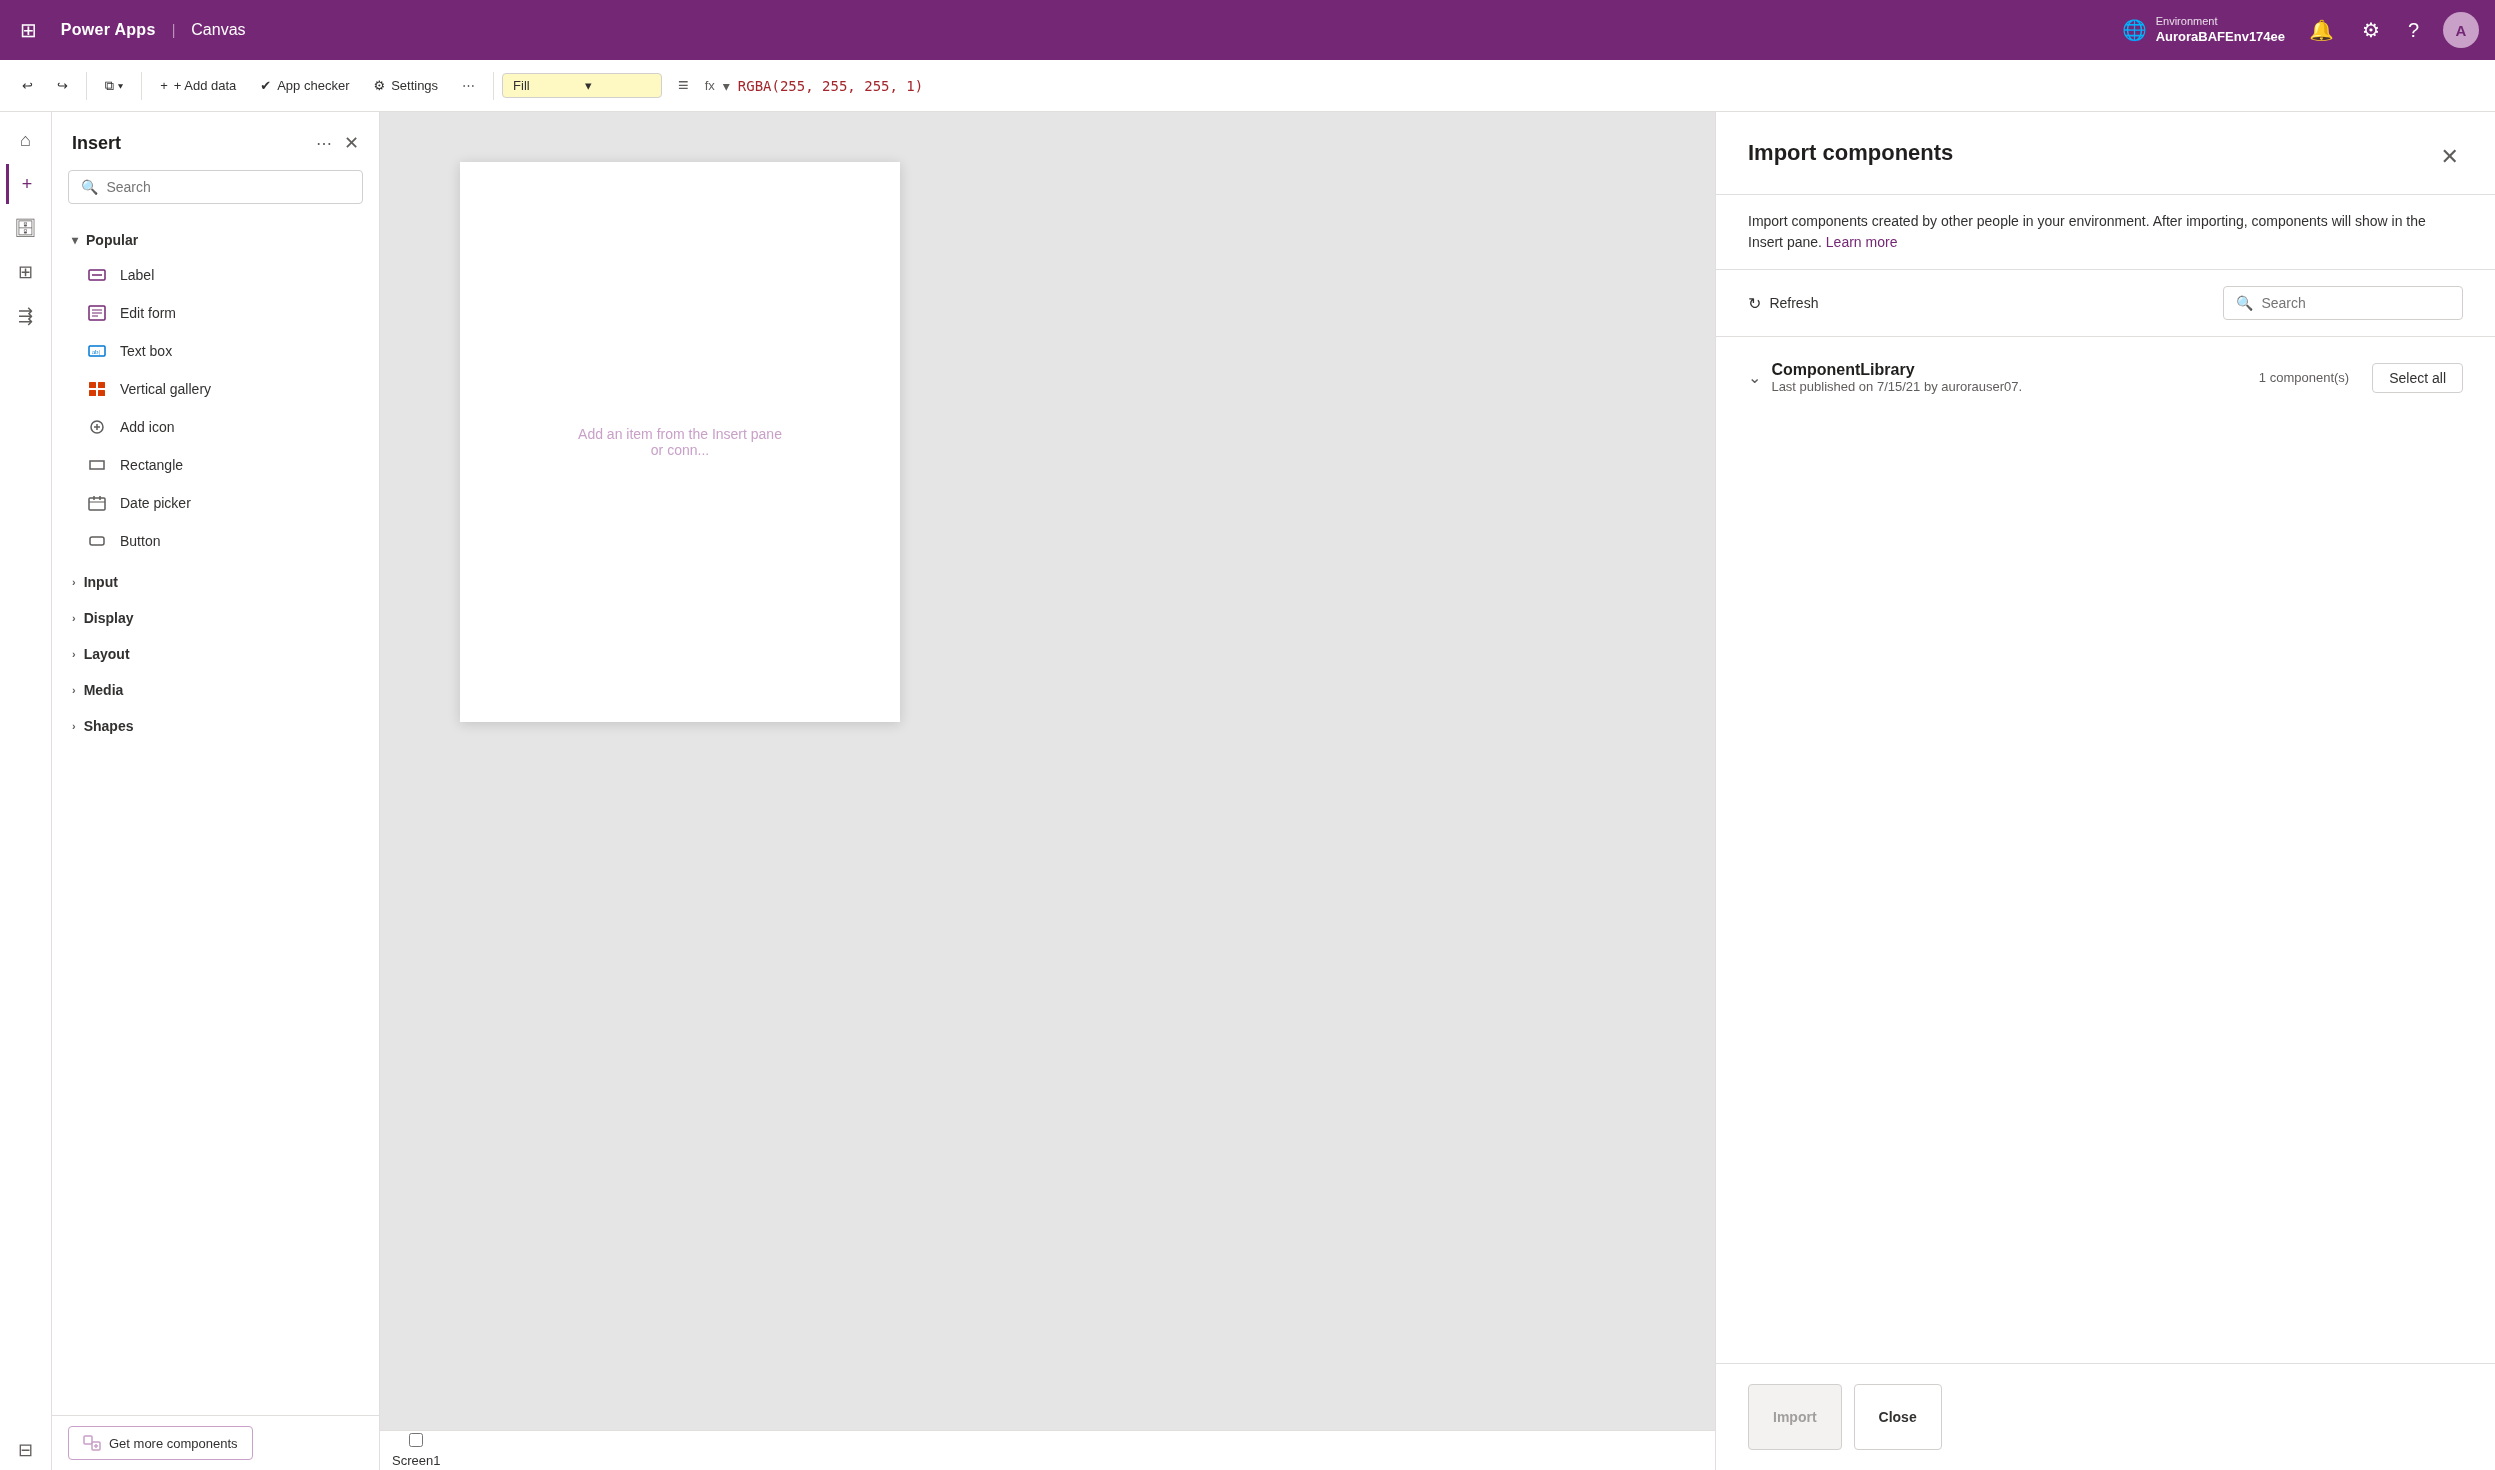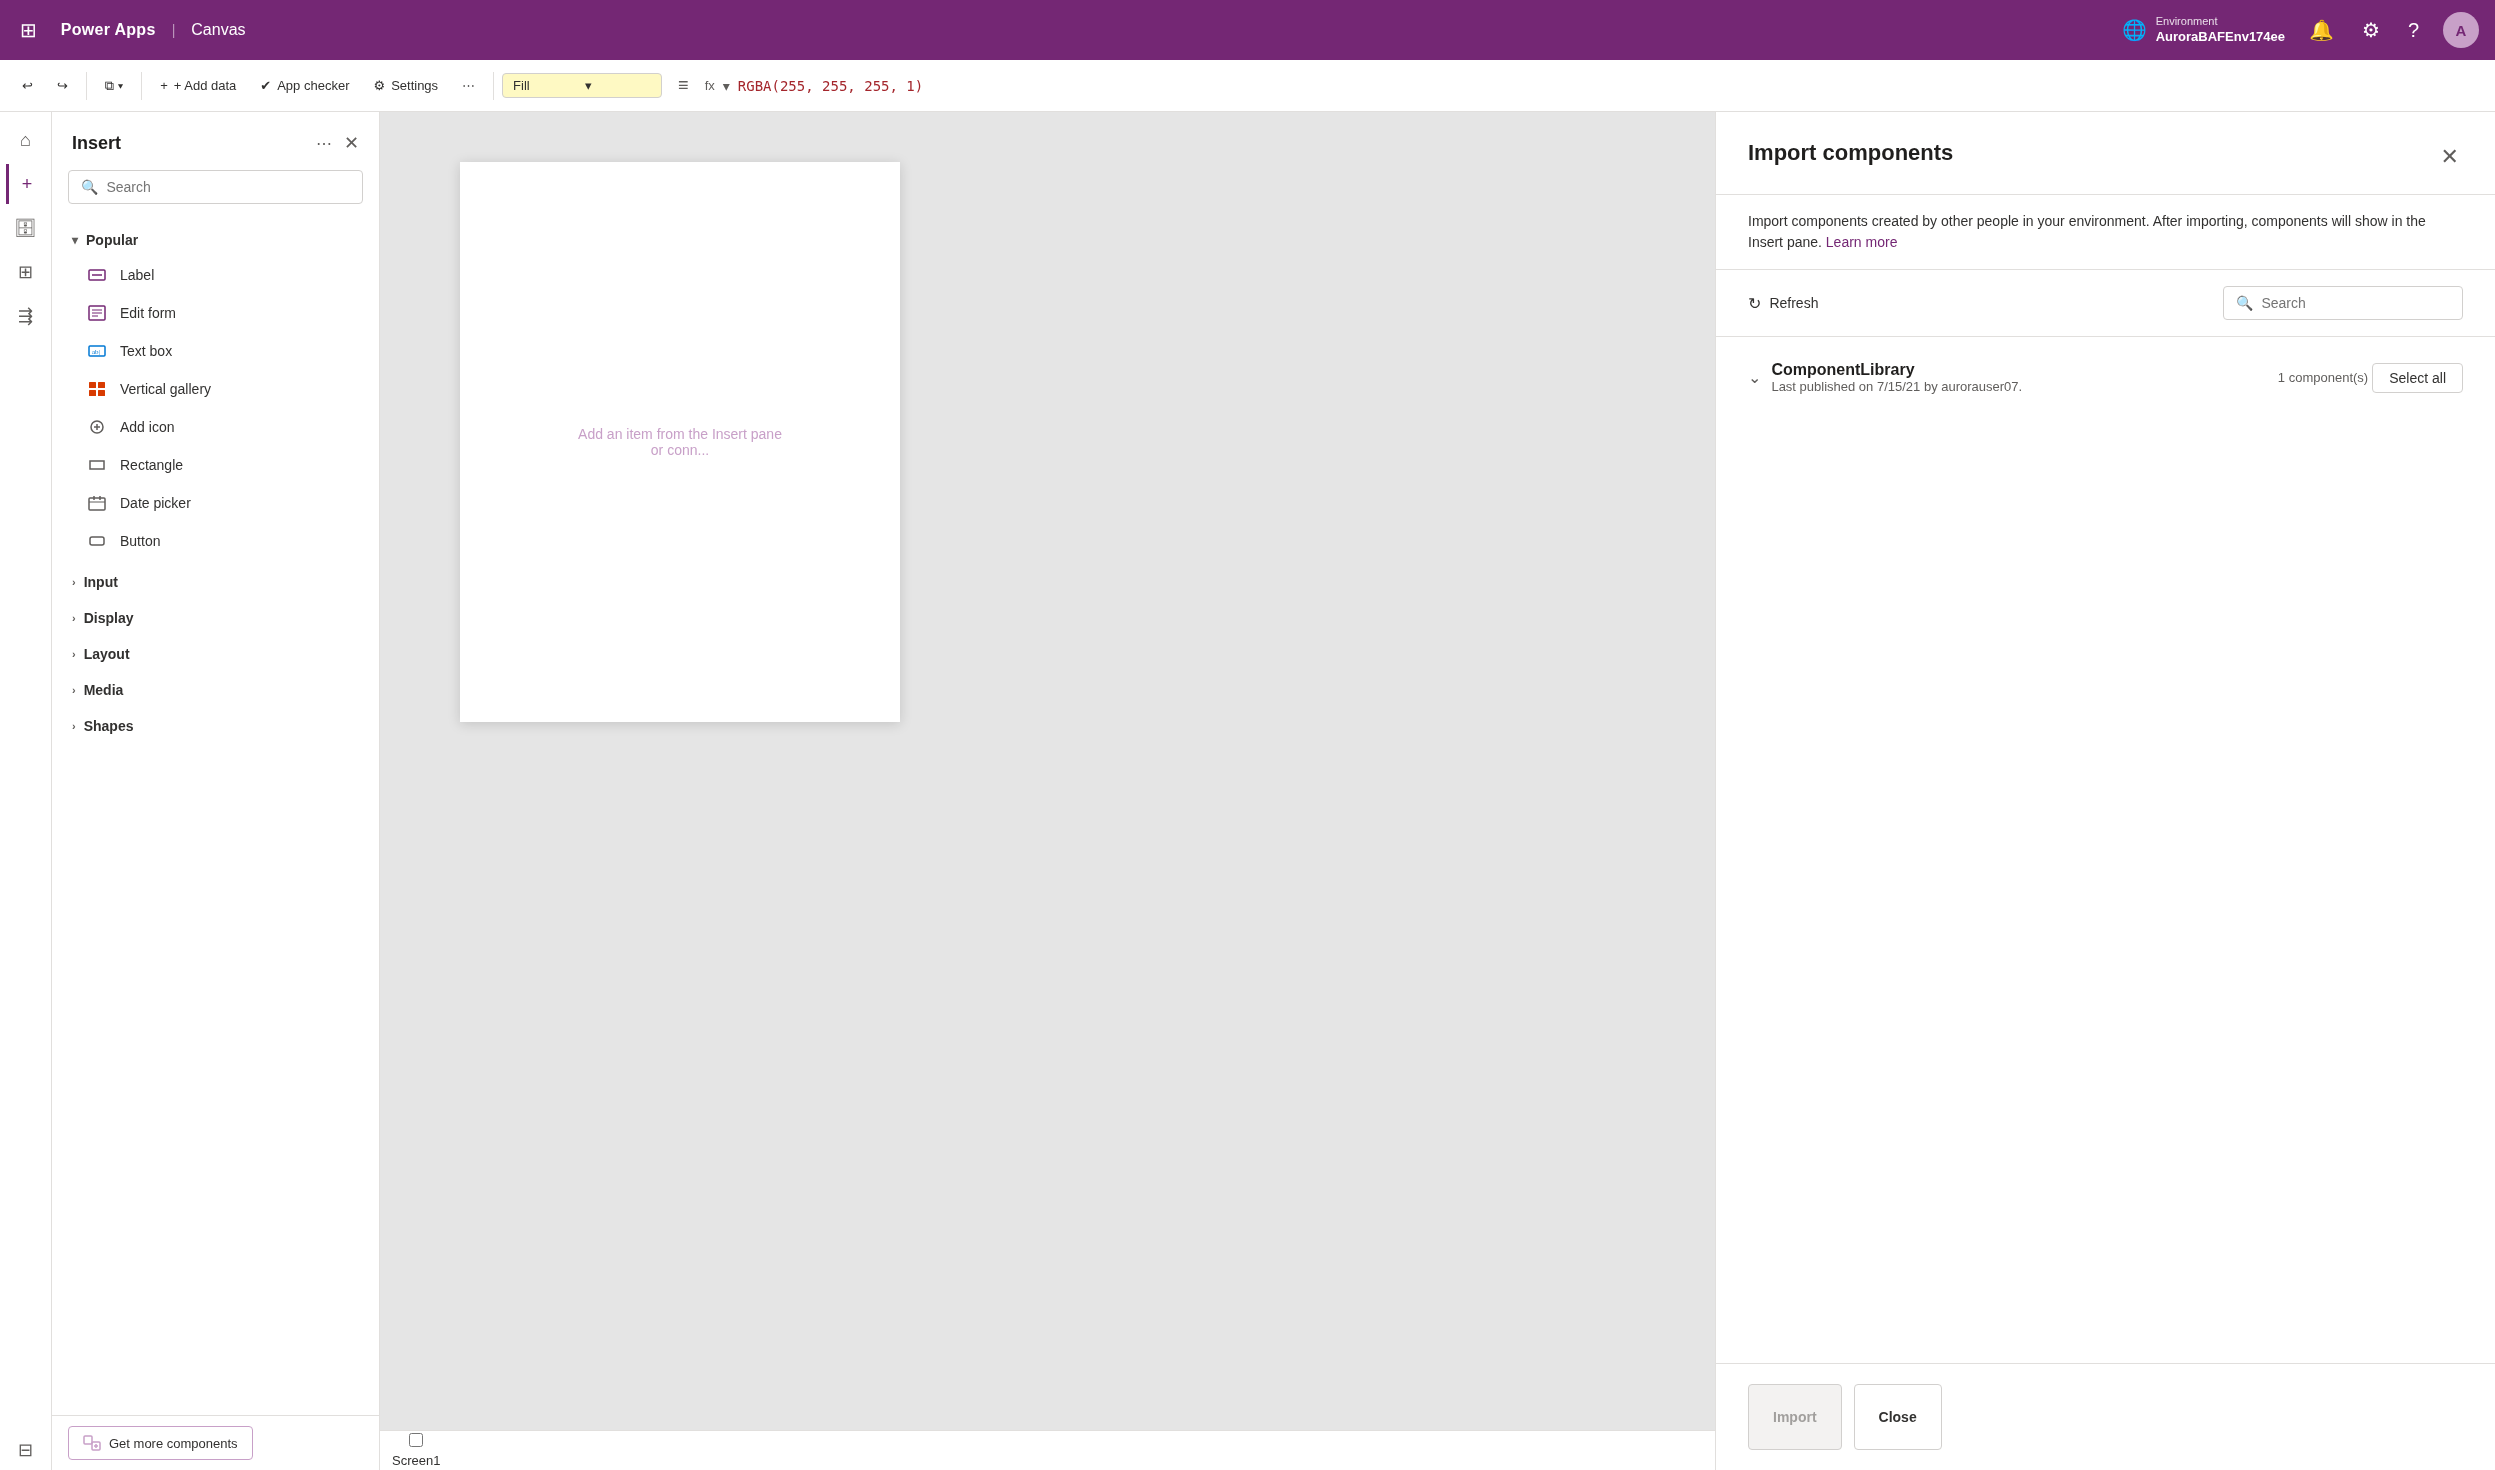--- a/index.html
+++ b/index.html
@@ -177,21 +177,21 @@
     
     .import-content { flex: 1; overflow-y: auto; padding: 16px 32px; }
     .library-group { margin-bottom: 16px; }
     .library-header {
       display: flex; align-items: center; justify-content: space-between;
       padding: 8px 0; cursor: pointer;
     }
     .library-header-left { display: flex; align-items: center; gap: 10px; }
     .library-name { font-size: 16px; font-weight: 600; color: #201f1e; }
     .library-meta { font-size: 13px; color: #605e5c; }
-    .library-header-right { display: flex; align-items: center; gap: 4px; }
+    .library-header-right { display: flex; align-items: center; gap: 23px; }
     .library-count { font-size: 13px; color: #605e5c; }
     .select-all-btn {
       background: none; border: 1px solid #d2d0ce; border-radius: 4px;
       padding: 6px 16px; cursor: pointer; font-size: 14px; color: #323130;
     }
     .component-item {
       display: flex; align-items: center; gap: 16px;
       padding: 12px 0; border-top: 1px solid #f3f2f1;
     }
     .component-radio {

